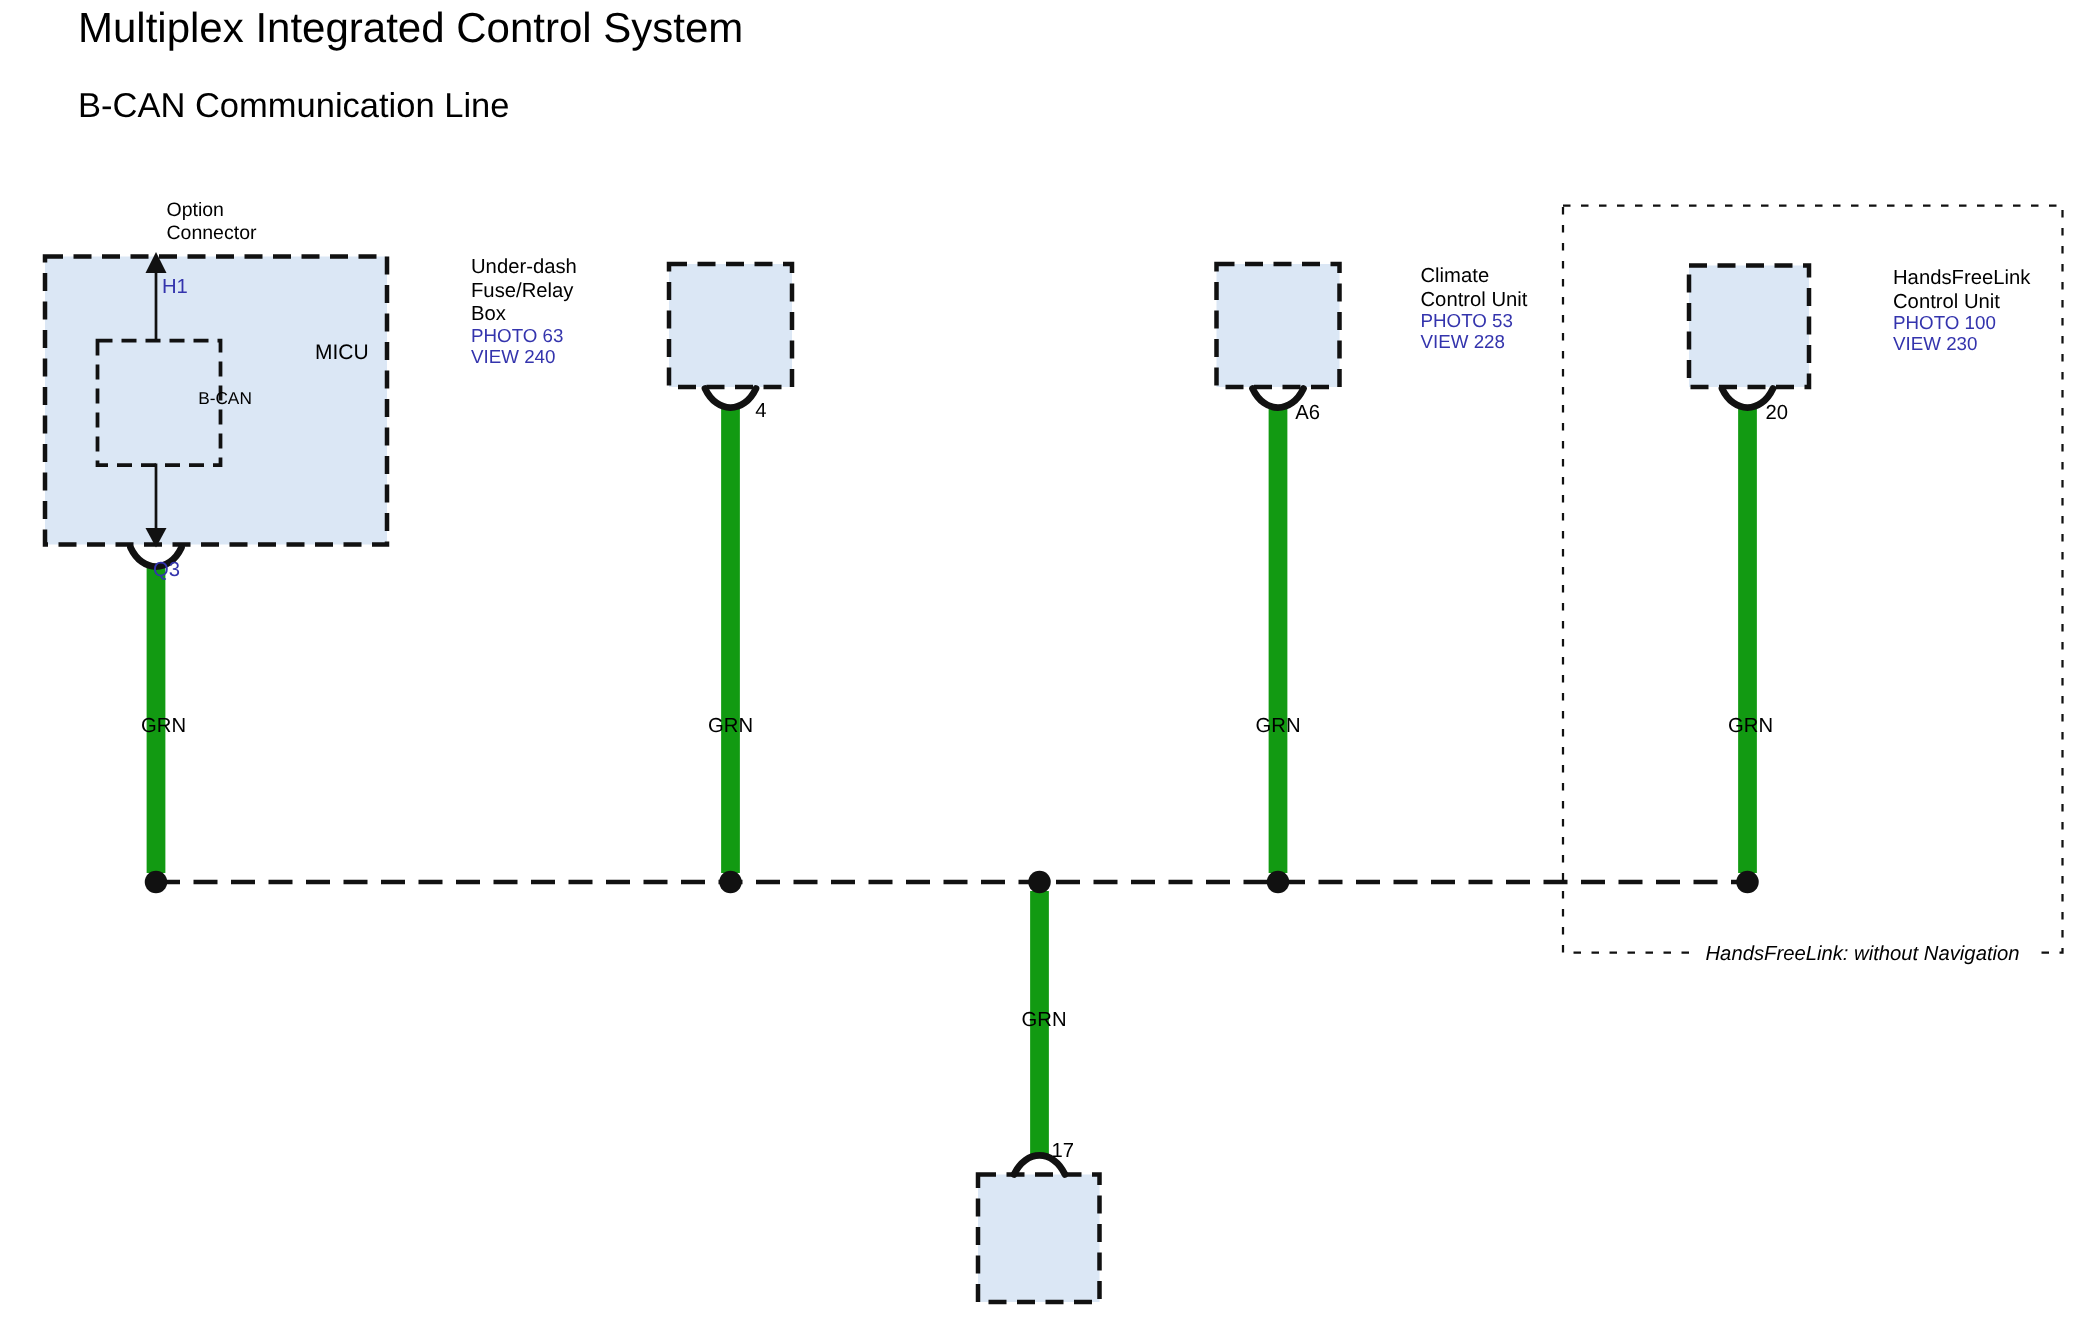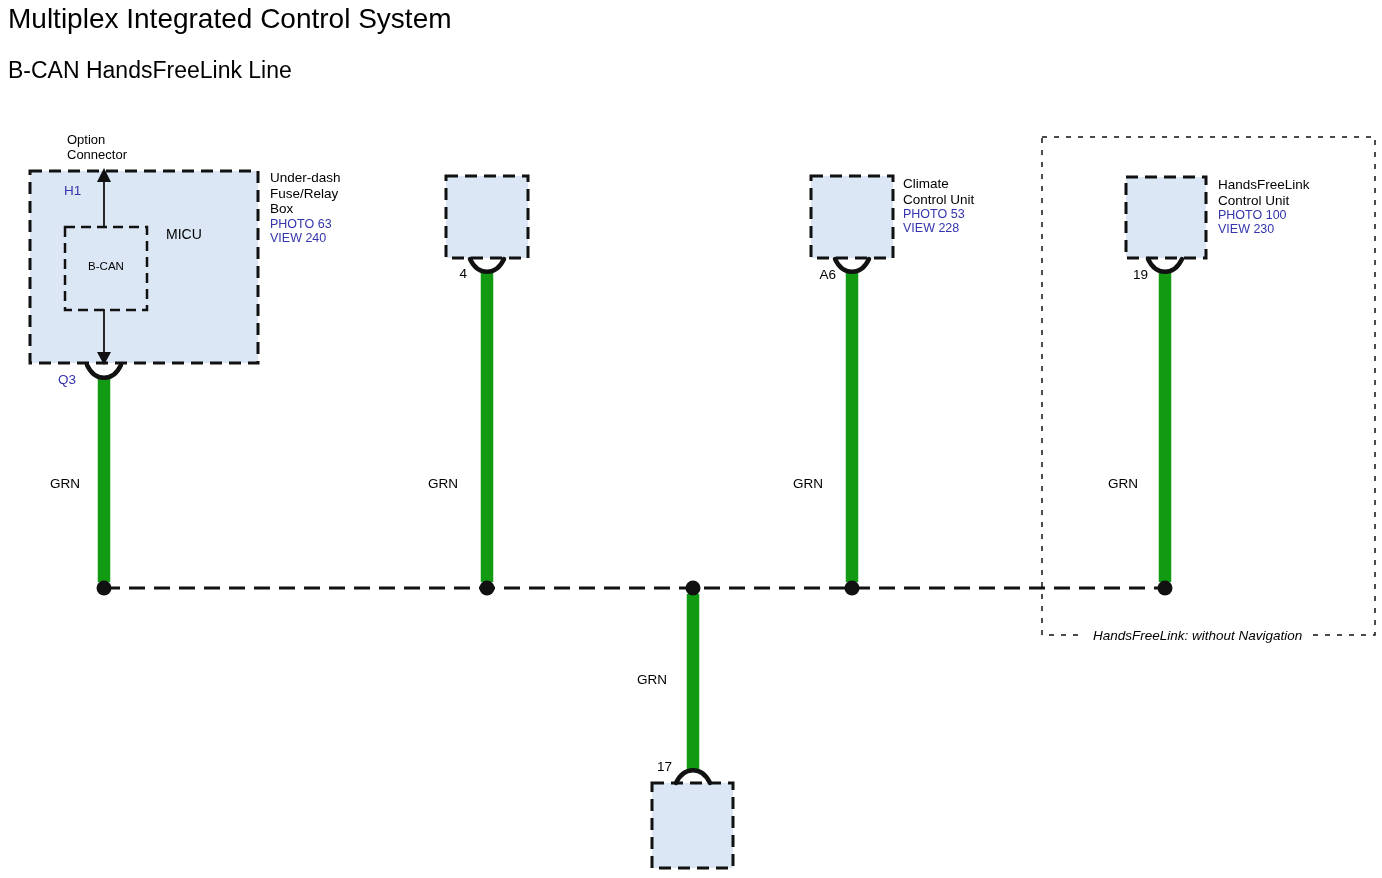--- a/index.html
+++ b/index.html
@@ -15,21 +15,21 @@
   .inner-box{fill:none;stroke:var(--diagram-black);stroke-width:2.5;}
   .enclosure{fill:none;stroke:var(--diagram-black);stroke-width:1.5;}
   .wire{stroke:var(--wire-green);stroke-width:12.5;fill:none;}
   .bus{stroke:var(--diagram-black);stroke-width:3;fill:none;}
   .dot{fill:var(--diagram-black);}
   .connector{fill:none;stroke:var(--diagram-black);stroke-width:4.5;stroke-linecap:round;}
   .arrow-line{stroke:var(--diagram-black);stroke-width:1.8;}
   .arrow-head{fill:var(--diagram-black);}
 
   
-  .abs{position:absolute;}
+  .abs{position:absolute;margin-left:44px;}
   .page-title{left:8px;top:3px;font-size:28px;letter-spacing:0px;color:#000;}
   .page-subtitle{left:8px;top:57px;font-size:23px;color:#000;}
   .prelabel{white-space:pre-line;}
   .comp-label{font-size:13.5px;line-height:15.5px;color:#000;}
   .comp-label .ref{font-size:12.5px;line-height:14px;color:var(--ref-blue);}
   .comp-label .ref:first-of-type{margin-top:2px;}
   .pin-label{font-size:13.5px;color:#000;text-align:right;}
   .pin-label.blue{color:var(--ref-blue);text-align:center;}
   .wire-label{font-size:13.5px;color:#000;}
   .small-label{font-size:13px;line-height:15px;color:#000;}
@@ -77,21 +77,21 @@
     <rect class="comp-box" x="652" y="783" width="81" height="85" stroke-dasharray="12 7"></rect>
 
     <path class="connector" d="M87,365 C95,382 113,382 121,365"></path>
     <path class="connector" d="M470,259 C478,276 496,276 504,259"></path>
     <path class="connector" d="M835,259 C843,276 861,276 869,259"></path>
     <path class="connector" d="M1148,259 C1156,276 1174,276 1182,259"></path>
     <path class="connector" d="M676,783 C684,766 702,766 710,783"></path>
   </svg>
 
   <div class="abs page-title">Multiplex Integrated Control System</div>
-  <div class="abs page-subtitle">B-CAN HandsFreeLink Line</div>
+  <div class="abs page-subtitle">B-CAN Communication Line</div>
 
   <div class="abs small-label prelabel" style="left:67px;top:132px">Option
 Connector</div>
   <div class="abs pin-label blue" style="left:64px;top:183px">H1</div>
   <div class="abs micu-label" style="left:166px;top:226px">MICU</div>
   <div class="abs bcan-label" style="left:65px;top:260px;width:82px;text-align:center">B-CAN</div>
   <div class="abs pin-label blue" style="left:58px;top:372px">Q3</div>
   <div class="abs comp-label" style="left:270px;top:170px">
     <div class="prelabel">Under-dash
 Fuse/Relay
@@ -112,21 +112,21 @@
   </div>
   <div class="abs pin-label" style="left:806px;top:267px;width:30px">A6</div>
   <div class="abs wire-label" style="left:793px;top:476px">GRN</div>
 
   <div class="abs comp-label" style="left:1218px;top:177px">
     <div class="prelabel">HandsFreeLink
 Control Unit</div>
     <div class="ref">PHOTO 100</div>
     <div class="ref">VIEW 230</div>
   </div>
-  <div class="abs pin-label" style="left:1122px;top:267px;width:26px">19</div>
+  <div class="abs pin-label" style="left:1122px;top:267px;width:26px">20</div>
   <div class="abs wire-label" style="left:1108px;top:476px">GRN</div>
 
   <div class="abs pin-label" style="left:644px;top:759px;width:28px">17</div>
   <div class="abs wire-label" style="left:637px;top:672px">GRN</div>
 
   <div class="abs enclosure-label" style="left:1083px;top:627px">HandsFreeLink: without Navigation</div>
 
 </div>
 
 </body></html>

